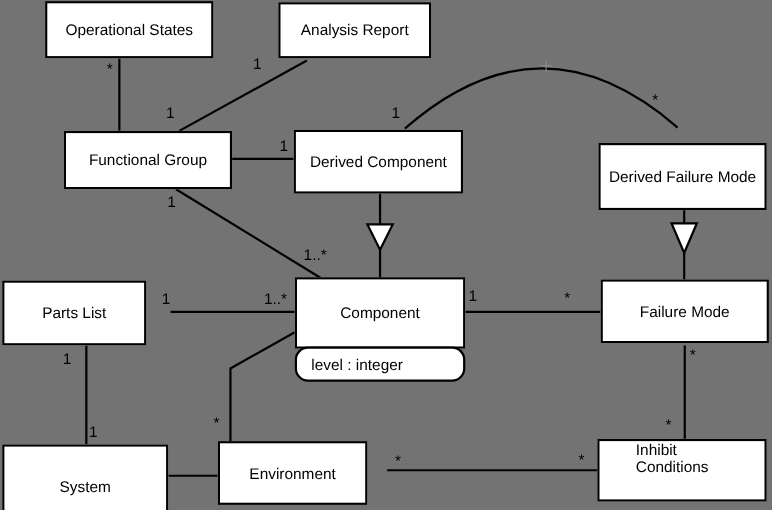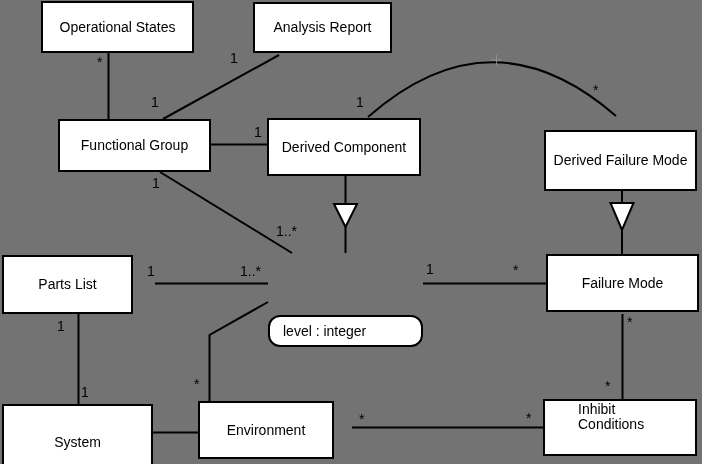--- a/index.html
+++ b/index.html
@@ -94,20 +94,23 @@
   </div>
 
   <div class="cls" style="left:544px; top:116px; width:153px; height:61px;margin-top:14px;">
     <span class="cls-label">Derived Failure Mode</span>
   </div>
 
   <div class="cls" style="left:2px; top:255px; width:131px; height:59px;">
     <span class="cls-label">Parts List</span>
   </div>
 
+  <div class="cls" style="left:268px; top:252px; width:155px; height:65px;">
+    <span class="cls-label">Component</span>
+  </div>
   <div class="cls attr-compartment" style="left:268px; top:315px; width:155px; height:32px;">
     <span class="cls-label">level : integer</span>
   </div>
 
   <div class="cls" style="left:546px; top:254px; width:153px; height:58px;">
     <span class="cls-label">Failure Mode</span>
   </div>
 
   <div class="cls" style="left:2px; top:404px; width:151px; height:76px;">
     <span class="cls-label">System</span>

